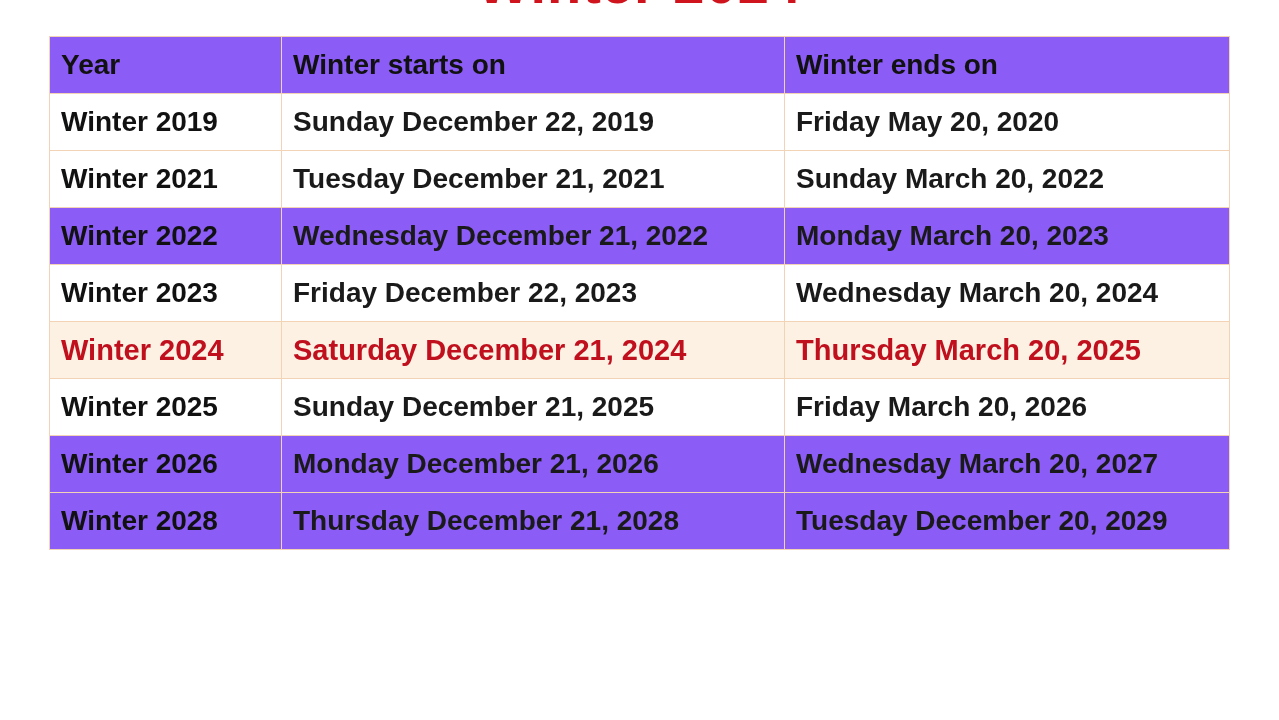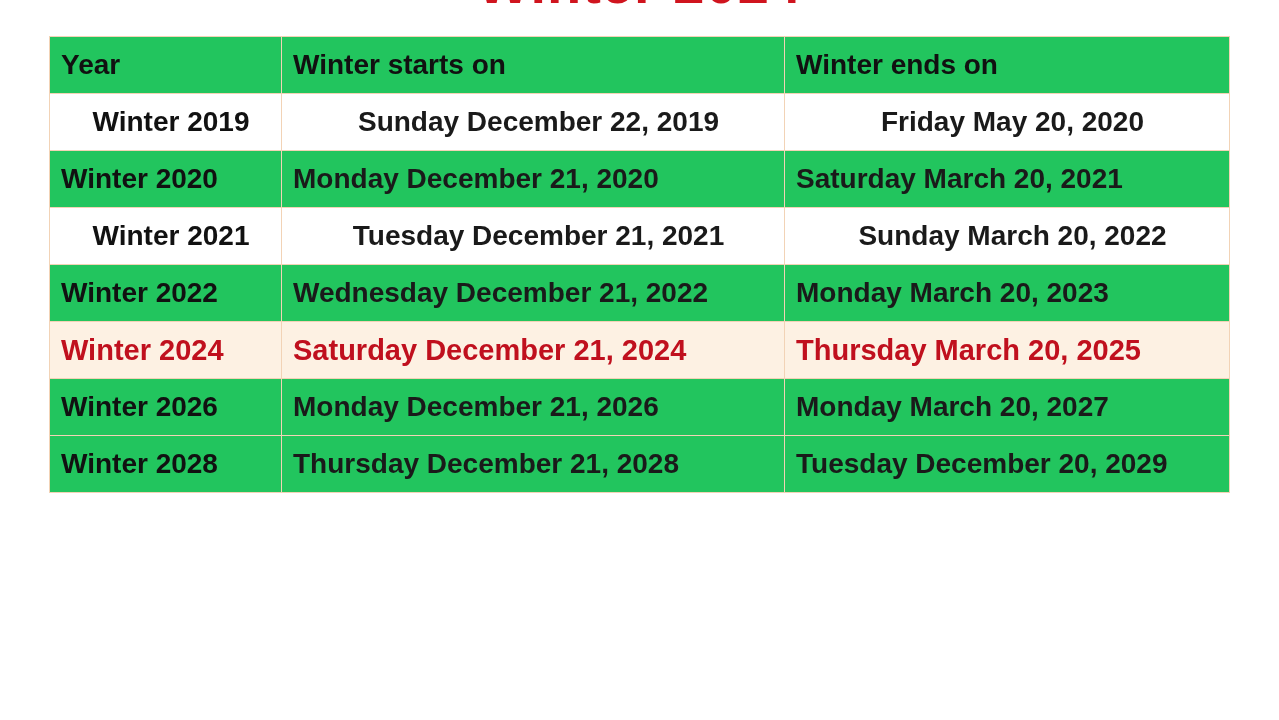--- a/index.html
+++ b/index.html
@@ -3,22 +3,22 @@
 <meta charset="utf-8">
 <style>
   html, body { margin:0; padding:0; }
   body { width:1279px; height:720px; overflow:hidden; background:#ffffff; position:relative; font-family:"Liberation Sans", sans-serif; }
   .title { position:absolute; left:0; width:1279px; top:-44px; text-align:center; font-size:56px; font-weight:bold; color:#d0141e; line-height:56px; letter-spacing:1px; }
   table { position:absolute; left:49px; top:36px; border-collapse:collapse; table-layout:fixed; }
   td, th { border:1.5px solid #f2d3b6; height:56px; padding:0 0 0 11px; text-align:left; vertical-align:middle; font-size:28px; color:#1a1a1a; white-space:nowrap; overflow:hidden;font-weight:bold; }
   th { font-weight:bold; color:#111; }
   td.year { font-weight:bold; color:#111; }
   col.c1 { width:232px; } col.c2 { width:503px; } col.c3 { width:445px; }
-  tr.odd td, tr.head th { background:#22c55e; }
-  tr.even td { background:#ffffff;text-align:center; }
+  tr.odd td, tr.head th { background:#8b5cf6; }
+  tr.even td { background:#ffffff; }
   tr.highlight td { color:#c0101e; font-weight:bold; font-size:29px; }
   tr.highlight td { background:#fdf1e3; }
 </style>
 </head>
 <body>
 
 <div class="title">Winter 2024</div>
 
 <table>
   <colgroup>
@@ -32,44 +32,49 @@
       <th>Winter starts on</th>
       <th>Winter ends on</th>
     </tr>
   </thead>
   <tbody id="tbody">
       <tr class="even">
         <td class="year">Winter 2019</td>
         <td>Sunday December 22, 2019</td>
         <td>Friday May 20, 2020</td>
       </tr>
-      <tr class="odd">
-        <td class="year">Winter 2020</td>
-        <td>Monday December 21, 2020</td>
-        <td>Saturday March 20, 2021</td>
-      </tr>
       <tr class="even">
         <td class="year">Winter 2021</td>
         <td>Tuesday December 21, 2021</td>
         <td>Sunday March 20, 2022</td>
       </tr>
       <tr class="odd">
         <td class="year">Winter 2022</td>
         <td>Wednesday December 21, 2022</td>
         <td>Monday March 20, 2023</td>
       </tr>
+      <tr class="even">
+        <td class="year">Winter 2023</td>
+        <td>Friday December 22, 2023</td>
+        <td>Wednesday March 20, 2024</td>
+      </tr>
       <tr class="highlight odd">
         <td class="year">Winter 2024</td>
         <td>Saturday December 21, 2024</td>
         <td>Thursday March 20, 2025</td>
       </tr>
+      <tr class="even">
+        <td class="year">Winter 2025</td>
+        <td>Sunday December 21, 2025</td>
+        <td>Friday March 20, 2026</td>
+      </tr>
       <tr class="odd">
         <td class="year">Winter 2026</td>
         <td>Monday December 21, 2026</td>
-        <td>Monday March 20, 2027</td>
+        <td>Wednesday March 20, 2027</td>
       </tr>
       <tr class="odd">
         <td class="year">Winter 2028</td>
         <td>Thursday December 21, 2028</td>
         <td>Tuesday December 20, 2029</td>
       </tr>
     </tbody>
 </table>
 
 </body></html>

